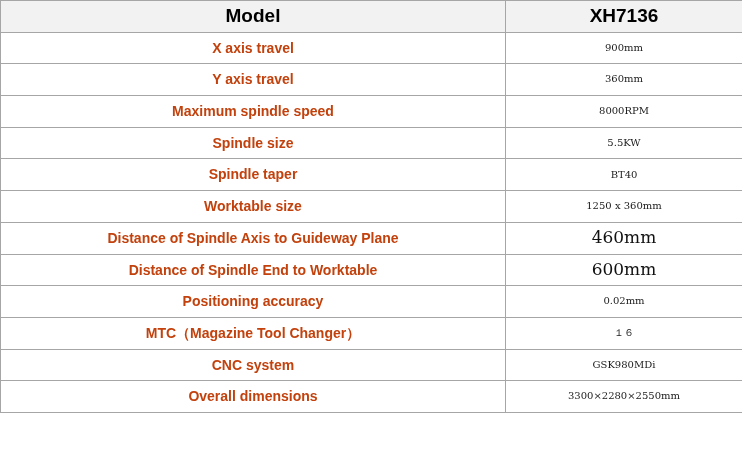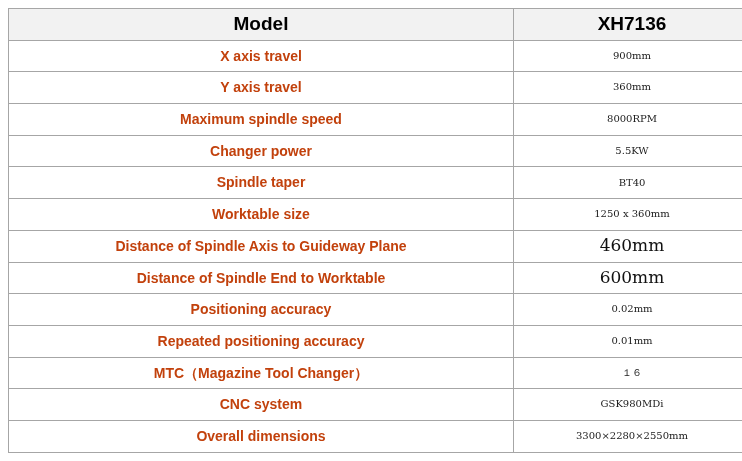--- a/index.html
+++ b/index.html
@@ -10,21 +10,21 @@
   body {
     width: 742px;
     height: 461px;
     font-family: "Liberation Sans", sans-serif;
     overflow: hidden;
   }
   .spec-wrap {
     width: 742px;
     height: 461px;
     box-sizing: border-box;
-    padding: 8px;
+    padding: 0;
     background: #ffffff;
   }
   table.spec-table {
     width: 742px;
     border-collapse: collapse;
     table-layout: fixed;
     background: #ffffff;
   }
   table.spec-table col.c-label { width: 505px; }
   table.spec-table col.c-value { width: 237px; }
@@ -113,21 +113,21 @@
         <td>
           <div class="cell-label">Maximum spindle speed</div>
         </td>
         <td>
           <div class="cell-value">8000RPM</div>
         </td>
       </tr>
 
       <tr>
         <td>
-          <div class="cell-label">Changer power</div>
+          <div class="cell-label">Spindle size</div>
         </td>
         <td>
           <div class="cell-value">5.5KW</div>
         </td>
       </tr>
 
       <tr>
         <td>
           <div class="cell-label">Spindle taper</div>
         </td>
@@ -165,28 +165,20 @@
 
       <tr>
         <td>
           <div class="cell-label">Positioning accuracy</div>
         </td>
         <td>
           <div class="cell-value">0.02mm</div>
         </td>
       </tr>
 
-      <tr>
-        <td>
-          <div class="cell-label">Repeated positioning accuracy</div>
-        </td>
-        <td>
-          <div class="cell-value">0.01mm</div>
-        </td>
-      </tr>
 
       <tr>
         <td>
           <div class="cell-label">MTC（Magazine Tool Changer）</div>
         </td>
         <td>
           <div class="cell-value">１６</div>
         </td>
       </tr>
 

